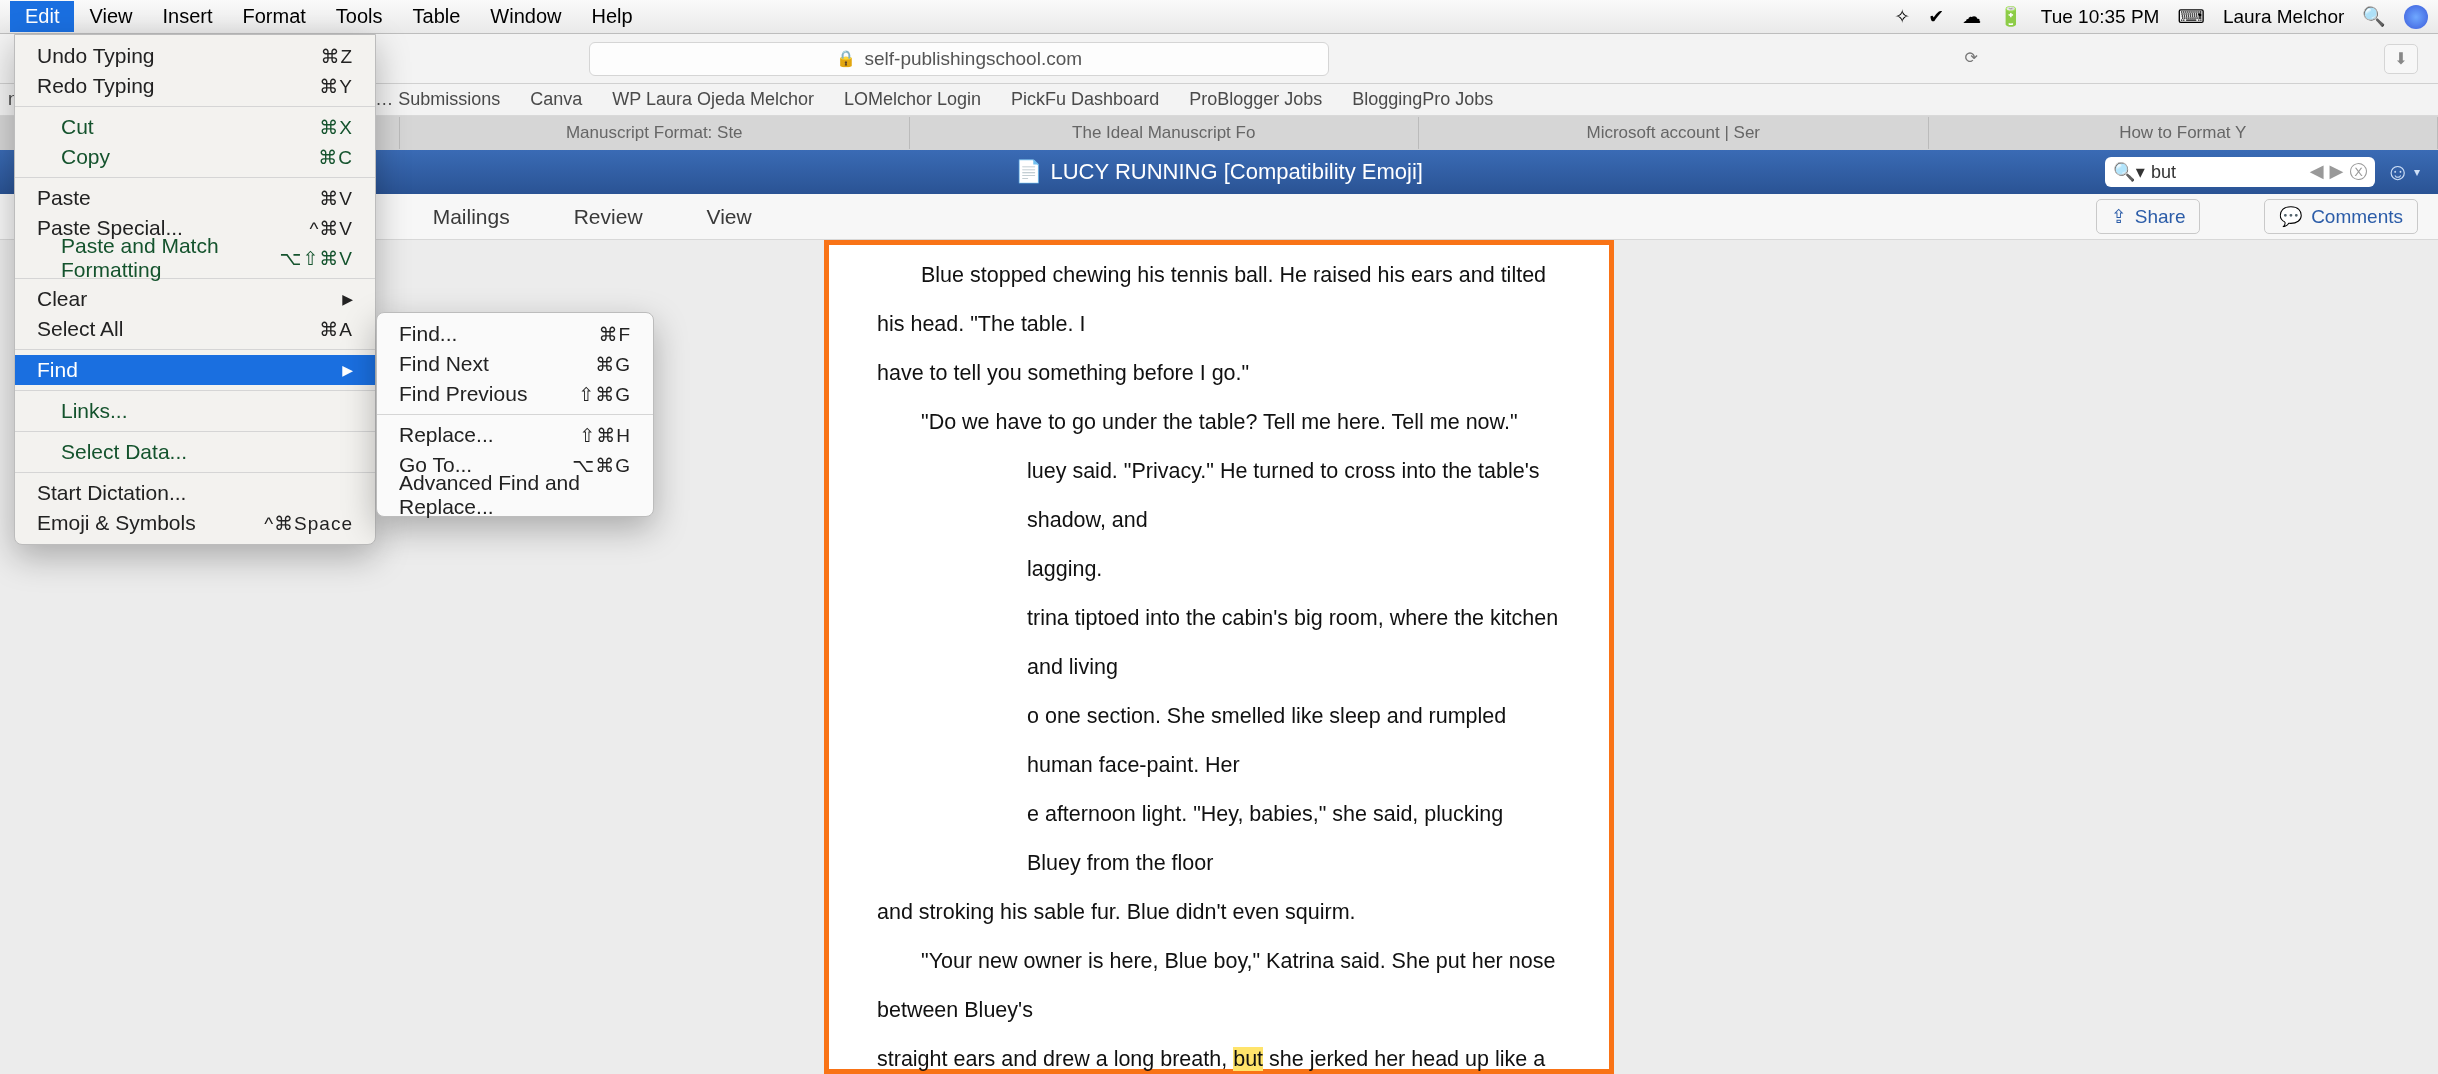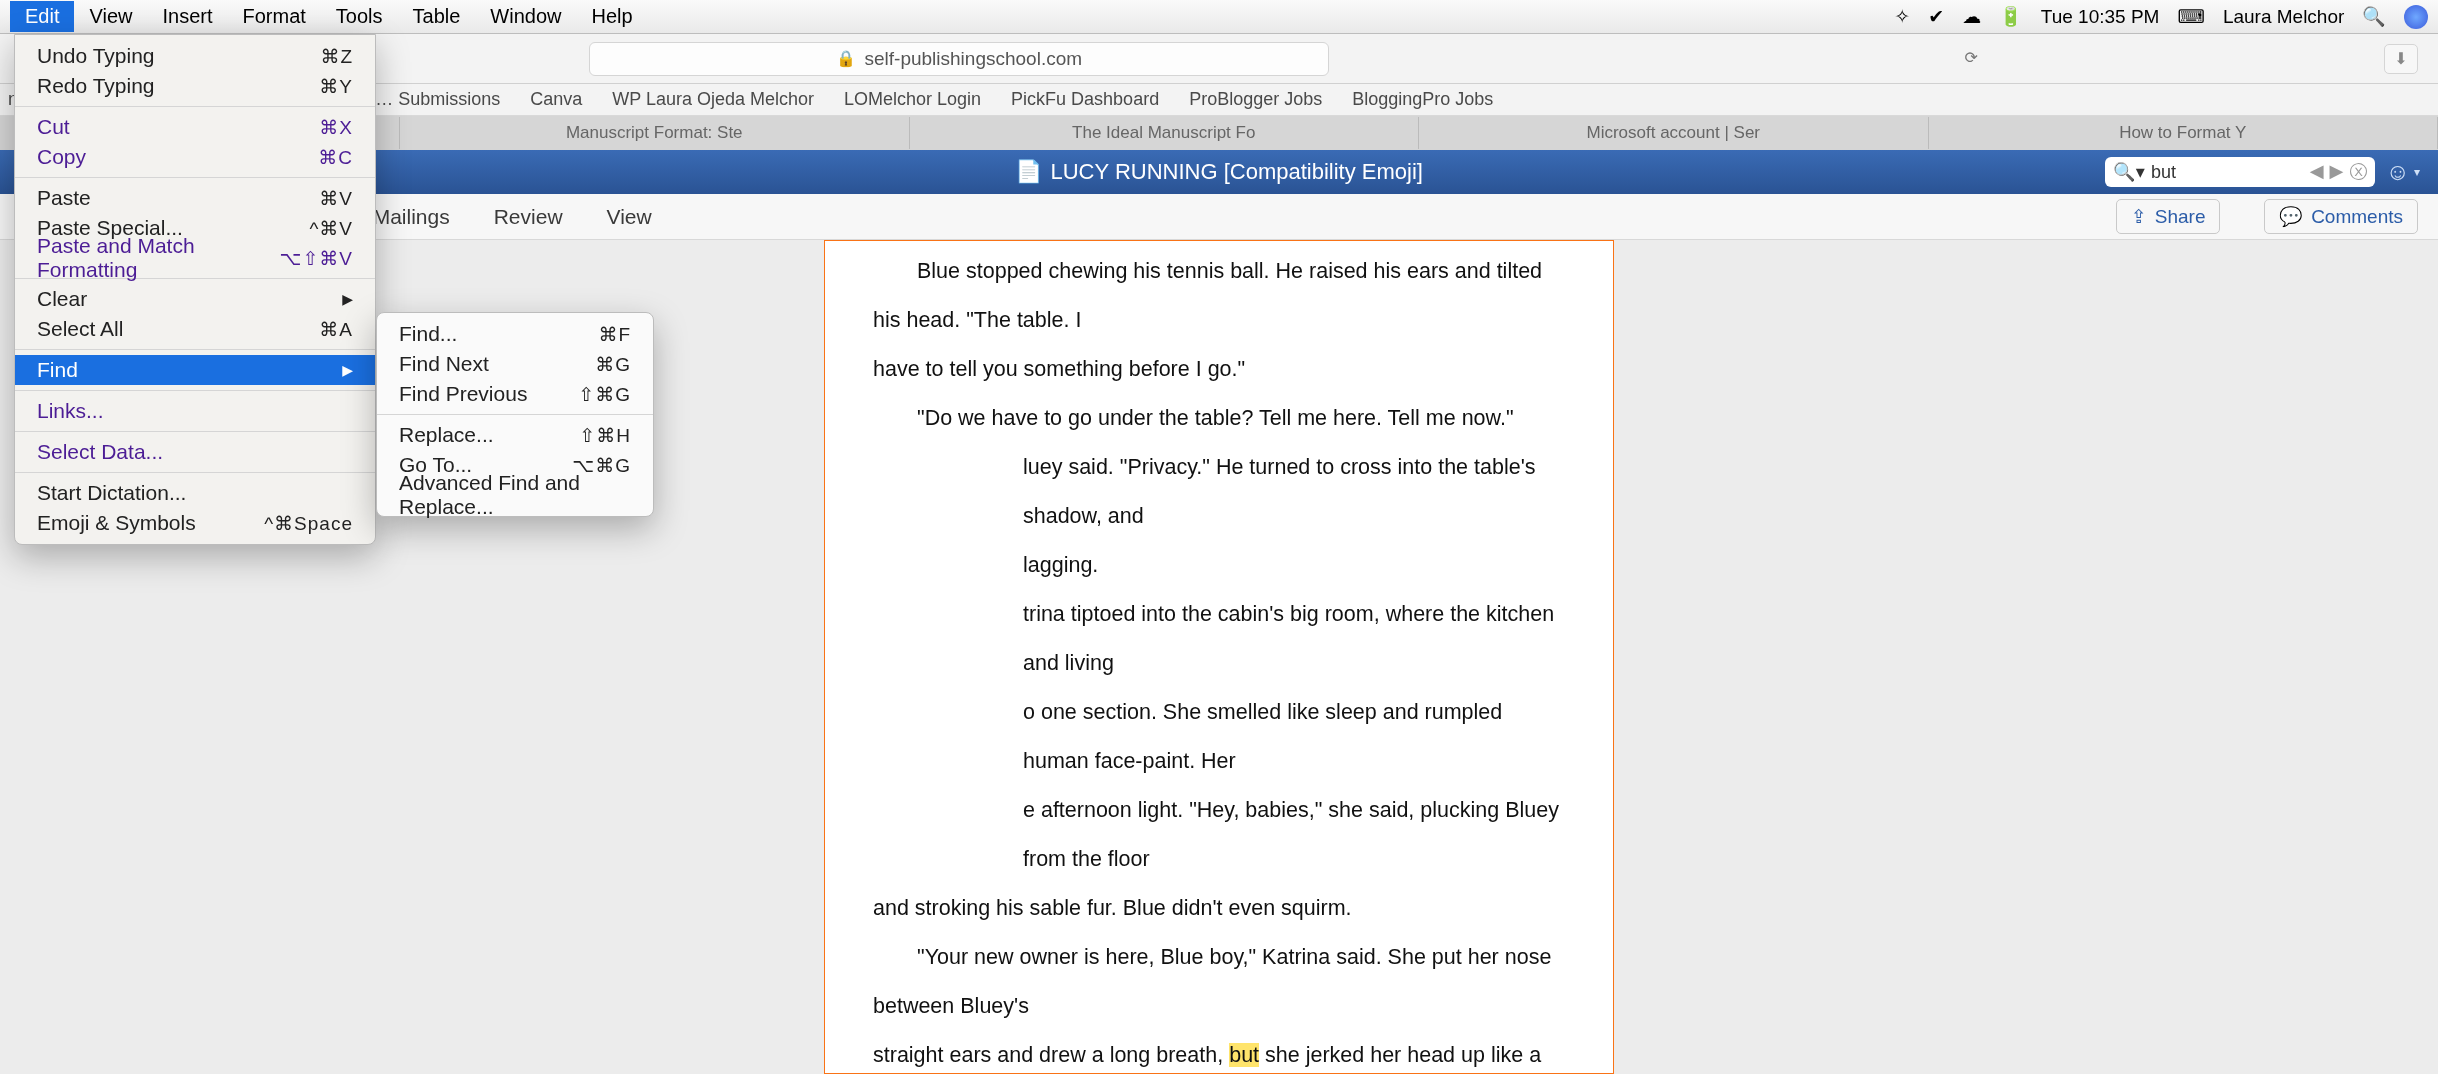--- a/index.html
+++ b/index.html
@@ -32,36 +32,36 @@
   .word-title { height:44px; background:#2f5b9a; background:linear-gradient(#3a6bb5,#2a5394); color:#fff; display:flex; align-items:center; font-size:22px; position:relative;}
   .word-title .print{ width:26px; height:26px; margin-left:20px;}
   .word-title .qat-arrow{ margin-left:14px; font-size:14px;}
   .word-title .doc-title{ position:absolute; left:50%; transform:translateX(-50%); display:flex; align-items:center; gap:8px;}
   .search-wrap{ margin-left:auto; display:flex; align-items:center; gap:10px; padding-right:18px;}
   .searchbox{ width:270px; height:30px; background:#fff; border-radius:6px; display:flex; align-items:center; padding:0 8px; gap:6px; color:#333; font-size:18px;}
   .searchbox .nav{ margin-left:auto; display:flex; gap:6px; color:#999;}
   .emoji-btn{ color:#cfe0f7; font-size:24px; display:flex; align-items:center; gap:4px;}
 
   
-  .ribbon { height:46px; background:#f7f7f7; border-bottom:1px solid #d8d8d8; display:flex; align-items:center; padding:0 20px; font-size:21px; color:#3a3a3a; gap:44px;}
+  .ribbon { height:46px; background:#f7f7f7; border-bottom:1px solid #d8d8d8; display:flex; align-items:center; padding:0 20px; font-size:21px; color:#3a3a3a; gap:64px;}
   .ribbon .rspacer{flex:1;}
   .ribbon .share, .ribbon .comments{ border:1px solid #c9c9c9; border-radius:5px; padding:5px 14px; font-size:19px; display:flex; align-items:center; gap:8px; color:#2b5ca8;}
   .ribbon .comments{ color:#2b5ca8;}
   
   
   .canvas-wrap{ flex:1; background:#ececec; display:flex; justify-content:center; padding-top:0; height:calc(1074px - 34px - 50px - 32px - 34px - 44px - 46px); overflow:hidden;}
-  .page{ width:790px; background:#fff; border:1px solid #f97316; padding:6px 48px 60px 48px; font-family:"Times New Roman", serif; font-size:21.5px; line-height:2.28; color:#111;}
+  .page{ width:790px; background:#fff; border:5px solid #f97316; padding:6px 48px 60px 48px; font-family:"Times New Roman", serif; font-size:21.5px; line-height:2.28; color:#111;}
   .page p{ text-indent:44px; margin:0;}
   .page p.noind{ text-indent:0;}
   .hl{ background:#ffe46b;}
 
   
   .dropdown { position:absolute; background:#f3f2ef; border:1px solid #bcbcbc; border-radius:0 0 8px 8px; box-shadow:0 12px 34px rgba(0,0,0,.28); font-size:21px; color:#222; padding:6px 0; }
   .dropdown .row{ display:flex; align-items:center; justify-content:space-between; padding:3px 22px; height:30px;}
-  .dropdown .row.disabled{ color:#4c1d95;}
+  .dropdown .row.disabled{ color:#14532d;margin-left:24px;}
   .dropdown .row.hl{ background:#1a6fe0; color:#fff;}
   .dropdown .row .short{ font-size:19px; letter-spacing:1px; color:inherit;}
   .dropdown hr{ border:none; border-top:1px solid #d5d5d5; margin:5px 0;}
   .dropdown .arrow{ font-size:14px;}
 
   #edit-menu{ top:34px; left:14px; width:362px; }
   #find-menu{ top:312px; left:376px; width:278px; background:#fafafa; border-radius:8px;}
 </style>
 </head>
 <body>

